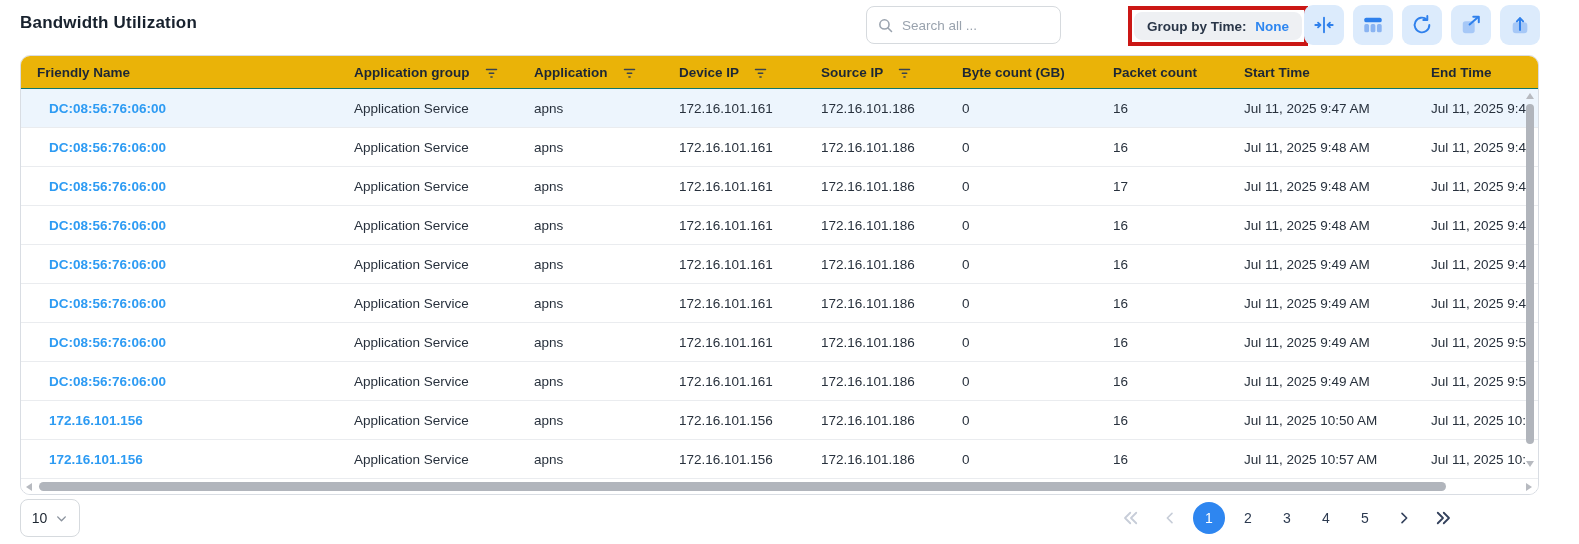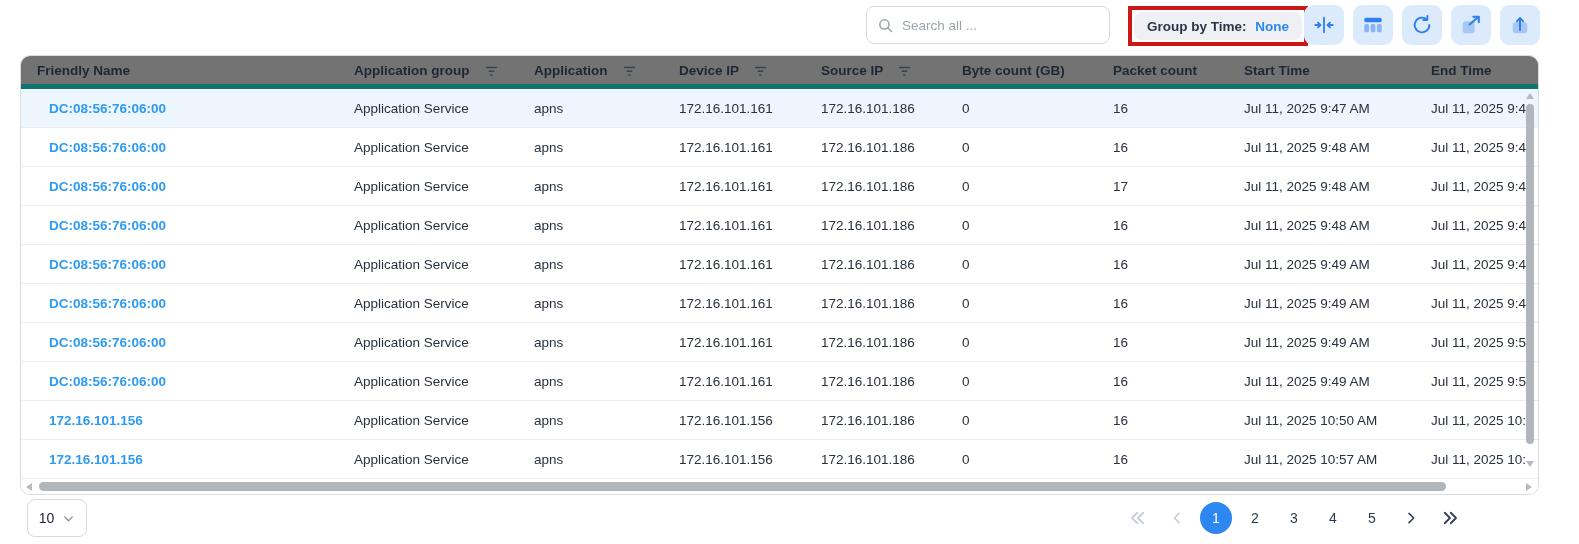--- a/index.html
+++ b/index.html
@@ -3,42 +3,42 @@
 <meta charset="utf-8">
 <style>
   * { margin:0; padding:0; box-sizing:border-box; }
   html,body { width:1579px; height:544px; overflow:hidden; background:#ffffff;
     font-family:"Liberation Sans", sans-serif; }
   .page { position:relative; width:1579px; height:544px; }
 
   
   .topbar { position:relative; height:50px; }
   .title { position:absolute; left:20px; top:13px; font-size:17px; font-weight:bold; color:#18222e; letter-spacing:.2px; }
-  .search-box { position:absolute; left:866px; top:6px; width:244px; height:38px;
+  .search-box { position:absolute; left:866px; top:6px; width:195px; height:38px;
     border:1px solid #d6dade; border-radius:8px; background:#fff; display:flex; align-items:center; padding:4px 10px; }
   .search-box input { border:none; outline:none; flex:1; font-size:13.5px; color:#333; margin-left:8px;
     font-family:"Liberation Sans", sans-serif; background:transparent; }
   .search-box input::placeholder { color:#9aa3ae; }
   .red-box { position:absolute; left:1128px; top:6px; height:40px;
     border:4px solid var(--red,#cb1715); display:flex; align-items:center; padding:2px; background:#fff; }
   .groupby { border:none; background:#eef0f3; border-radius:8px; height:28px; padding:0 13px;
     font-size:13.5px; font-weight:bold; color:#2a3648; cursor:pointer; white-space:nowrap;
     font-family:"Liberation Sans", sans-serif; }
   .groupby .gb-val { color:var(--accent,#2e80ec); margin-left:5px; }
   .toolbar { position:absolute; left:1304px; top:5px; display:flex; gap:9px; }
   .tool-btn { width:40px; height:40px; border:none; border-radius:9px; background:#dcebfc;
     display:flex; align-items:center; justify-content:center; cursor:pointer; }
 
   
   .table-card { position:absolute; left:20px; top:55px; width:1519px; height:440px;
     border:1px solid #d9dde3; border-radius:10px; background:#fff; overflow:hidden; }
   .thead, .tr { display:grid;
     grid-template-columns:317px 180px 145px 142px 141px 151px 131px 187px minmax(30px,1fr);
     align-items:center; padding-left:16px; }
-  .thead { height:33px; background:#737373; border-bottom:5px solid #0f766e; }
+  .thead { height:33px; background:#eab308; border-bottom:1px solid #0f766e; }
   .th { display:flex; align-items:center; gap:14px; font-size:13.5px; font-weight:bold; color:#1d2735; white-space:nowrap; overflow:hidden; }
   .filter-ic { display:inline-flex; align-items:center; cursor:pointer; }
   .tr { height:39px; border-bottom:1px solid #eaecef; background:#fff; }
   .tr.hl { background:#edf5fd; }
   .td { font-size:13.5px; color:#28313d; white-space:nowrap; overflow:hidden; padding-right:8px; }
   .td.link { color:#2d9bf3; font-weight:bold; cursor:pointer;padding-left:12px; }
 
   
   .vscroll { position:absolute; top:35px; right:2px; width:12px; height:388px; }
   .vscroll .tri-up { position:absolute; top:2px; left:2px; width:0; height:0;
@@ -47,41 +47,42 @@
   .vscroll .tri-down { position:absolute; bottom:12px; left:2px; width:0; height:0;
     border-left:4px solid transparent; border-right:4px solid transparent; border-top:6px solid #b7bac0; }
   .hscroll { position:absolute; left:0; bottom:0; width:100%; height:14px; background:#fff; }
   .hscroll .tri-left { position:absolute; left:5px; top:3px; width:0; height:0;
     border-top:4px solid transparent; border-bottom:4px solid transparent; border-right:6px solid #b7bac0; }
   .hscroll .thumb { position:absolute; left:18px; right:92px; top:2px; height:9px; border-radius:5px; background:#b1b5bc; }
   .hscroll .tri-right { position:absolute; right:6px; top:3px; width:0; height:0;
     border-top:4px solid transparent; border-bottom:4px solid transparent; border-left:6px solid #b7bac0; }
 
   
-  .footer { position:absolute; left:7px; top:498px; width:1502px; height:44px; }
+  .footer { position:absolute; left:0; top:498px; width:1502px; height:44px; }
   .psize { position:absolute; left:20px; top:1px; width:60px; height:38px; border:1px solid #d6dade;
     border-radius:8px; background:#fff; display:flex; align-items:center; justify-content:center; gap:8px;
     font-size:14px; color:#1c2530; cursor:pointer; }
   .showing { position:absolute; left:92px; top:0; height:40px; display:flex; align-items:center;
     font-size:13.5px; color:#1c2530; }
   .pagination { position:absolute; right:43px; top:0; height:40px; display:flex; align-items:center; gap:7px; }
   .pages { display:flex; align-items:center; gap:7px; }
   .pg { width:32px; height:32px; border:none; background:transparent; border-radius:50%;
     display:flex; align-items:center; justify-content:center; font-size:14px; color:#2c3a50; cursor:pointer;
     font-family:"Liberation Sans", sans-serif; }
   .pg.active { background:var(--accent,#2e86f0); color:#fff; }
   .pg.arrow { color:#33415c; }
   .pg.arrow.disabled { color:#c7cdd8; cursor:default; }
 </style>
 </head>
 <body>
 
 <div class="page">
 
   <div class="topbar">
+    <div class="title">Bandwidth Utilization</div>
 
     <div class="search-box">
       <span style="display:inline-flex;">
         <svg width="17" height="17" viewBox="0 0 24 24" fill="none" stroke="#9aa3ae" stroke-width="2.2" stroke-linecap="round">
           <circle cx="10.5" cy="10.5" r="6.5"></circle>
             <line x1="15.5" y1="15.5" x2="20.5" y2="20.5"></line>
         </svg>
       </span>
       <input placeholder="Search all ..." style="">
     </div>

